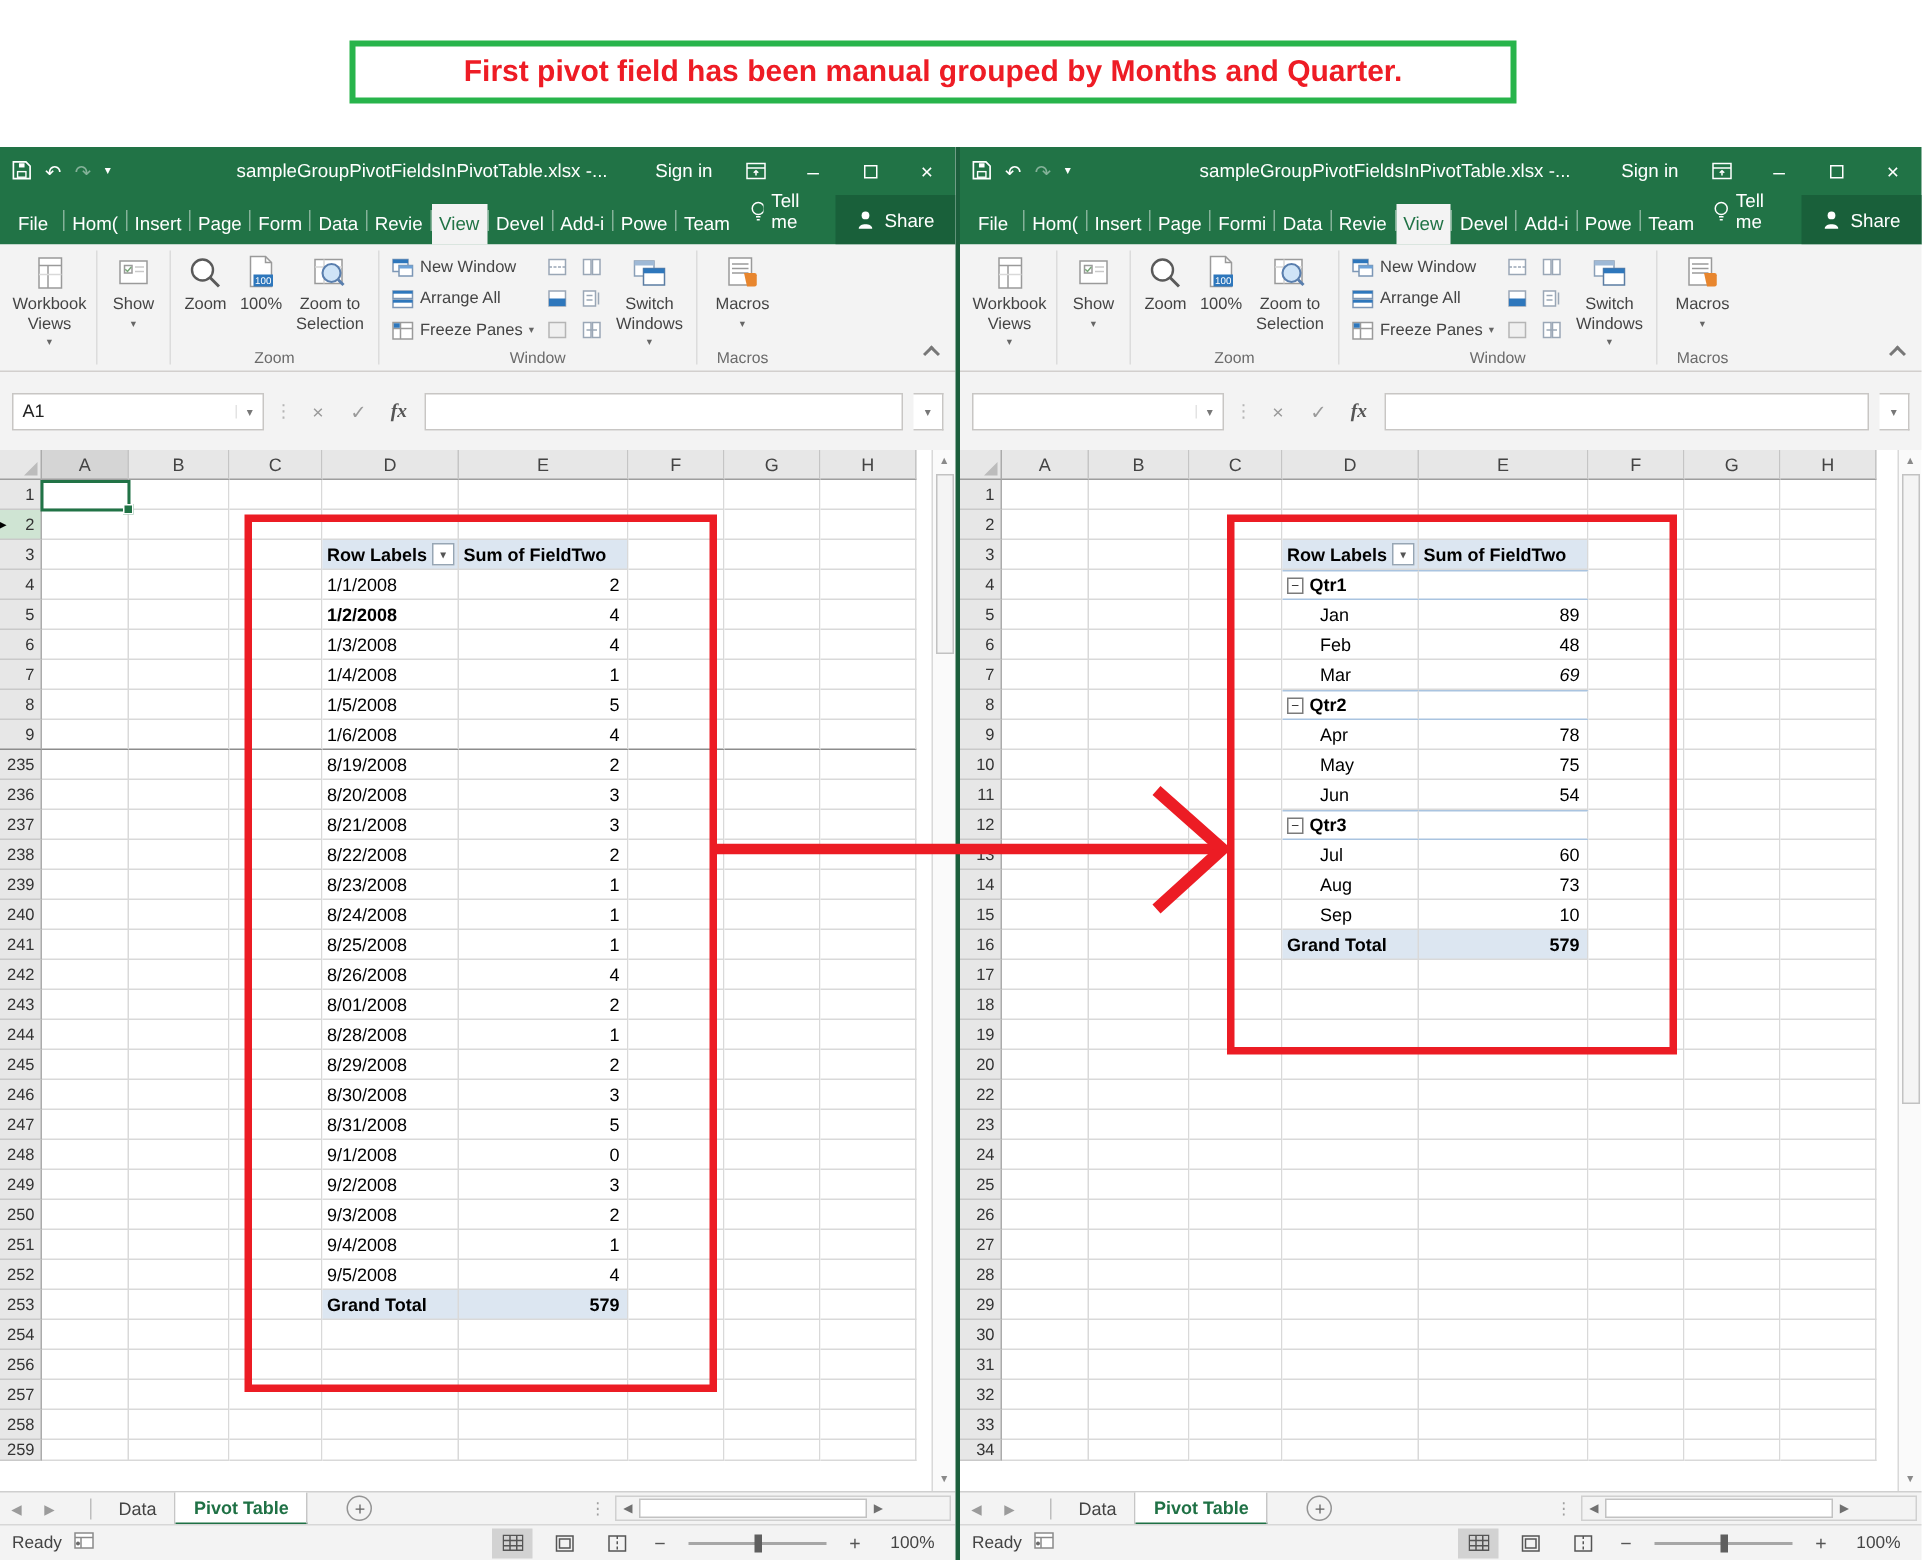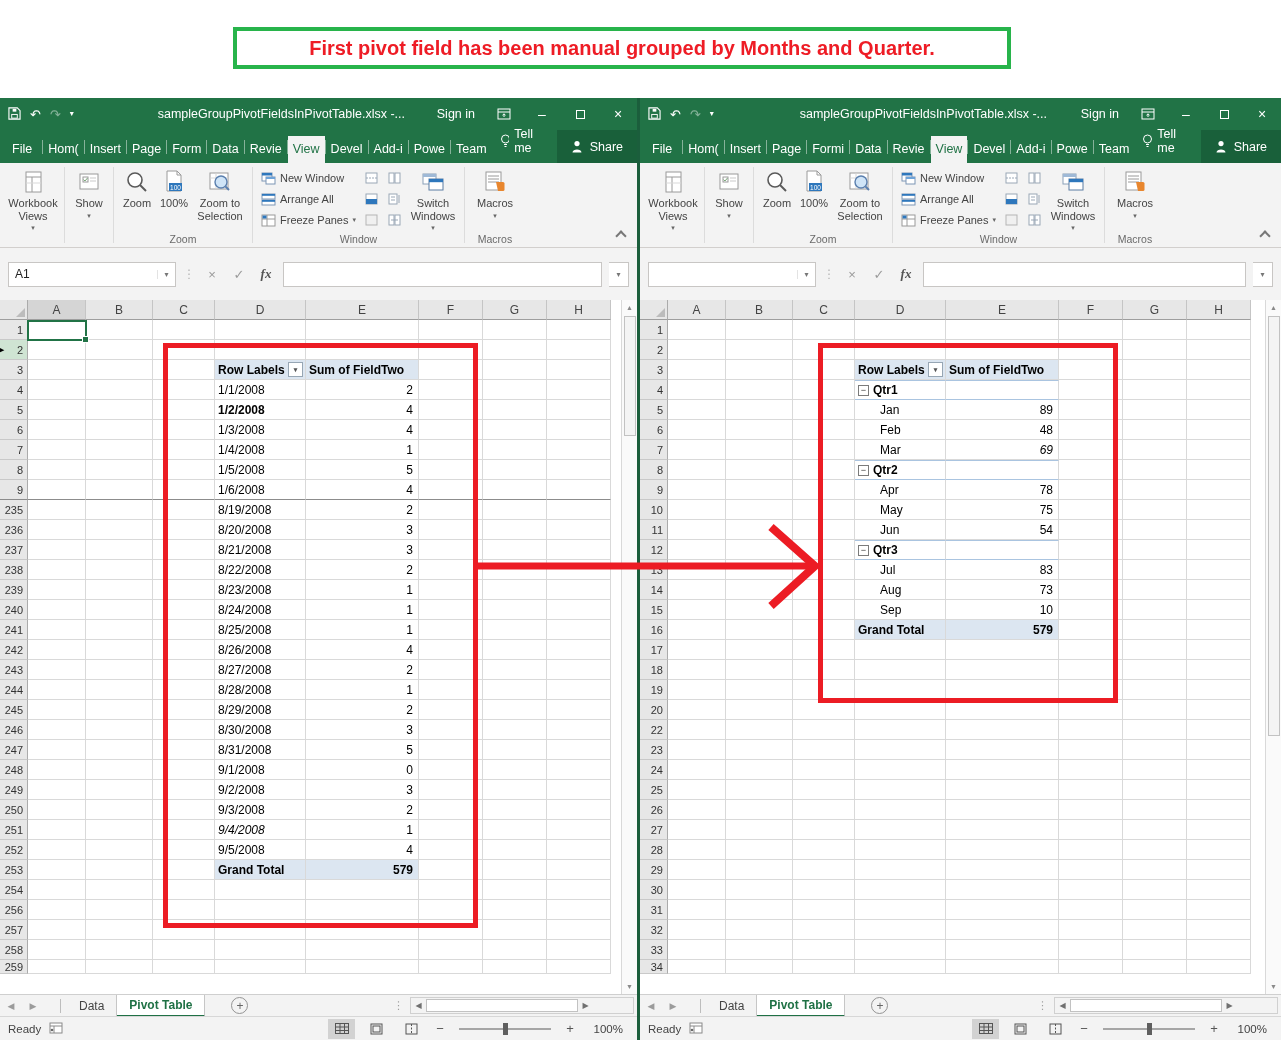--- a/index.html
+++ b/index.html
@@ -686,21 +686,21 @@
             <div class="cell" style="width: 64px;"></div>
           </div>
           <div class="grow">
             <div class="rowhead">
               <span>243</span>
             </div>
             <div class="cell" style="width: 58px;"></div>
             <div class="cell" style="width: 67px;"></div>
             <div class="cell" style="width: 62px;"></div>
             <div class="cell pd plab" style="width: 91px;">
-              <span>8/27/2008</span>
+              <span>8/01/2008</span>
             </div>
             <div class="cell pd pval" style="width: 113px;">
               <span>2</span>
             </div>
             <div class="cell" style="width: 64px;"></div>
             <div class="cell" style="width: 64px;"></div>
             <div class="cell" style="width: 64px;"></div>
           </div>
           <div class="grow">
             <div class="rowhead">
@@ -821,21 +821,21 @@
             <div class="cell" style="width: 64px;"></div>
             <div class="cell" style="width: 64px;"></div>
           </div>
           <div class="grow">
             <div class="rowhead">
               <span>251</span>
             </div>
             <div class="cell" style="width: 58px;"></div>
             <div class="cell" style="width: 67px;"></div>
             <div class="cell" style="width: 62px;"></div>
-            <div class="cell pd plab" style="width: 91px; font-style: italic;">
+            <div class="cell pd plab" style="width: 91px;">
               <span>9/4/2008</span>
             </div>
             <div class="cell pd pval" style="width: 113px;">
               <span>1</span>
             </div>
             <div class="cell" style="width: 64px;"></div>
             <div class="cell" style="width: 64px;"></div>
             <div class="cell" style="width: 64px;"></div>
           </div>
           <div class="grow">
@@ -1470,21 +1470,21 @@
             <div class="rowhead">
               <span>13</span>
             </div>
             <div class="cell" style="width: 58px;"></div>
             <div class="cell" style="width: 67px;"></div>
             <div class="cell" style="width: 62px;"></div>
             <div class="cell pd plab pmonth" style="width: 91px;">
               <span>Jul</span>
             </div>
             <div class="cell pd pval" style="width: 113px;">
-              <span>83</span>
+              <span>60</span>
             </div>
             <div class="cell" style="width: 64px;"></div>
             <div class="cell" style="width: 64px;"></div>
             <div class="cell" style="width: 64px;"></div>
           </div>
           <div class="grow">
             <div class="rowhead">
               <span>14</span>
             </div>
             <div class="cell" style="width: 58px;"></div>

